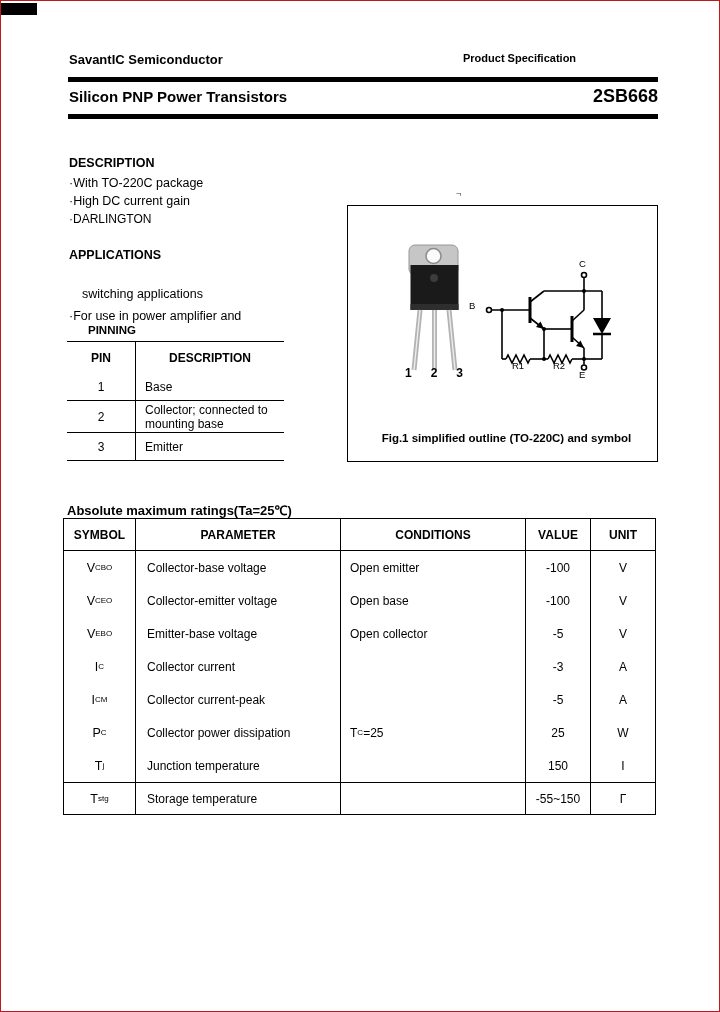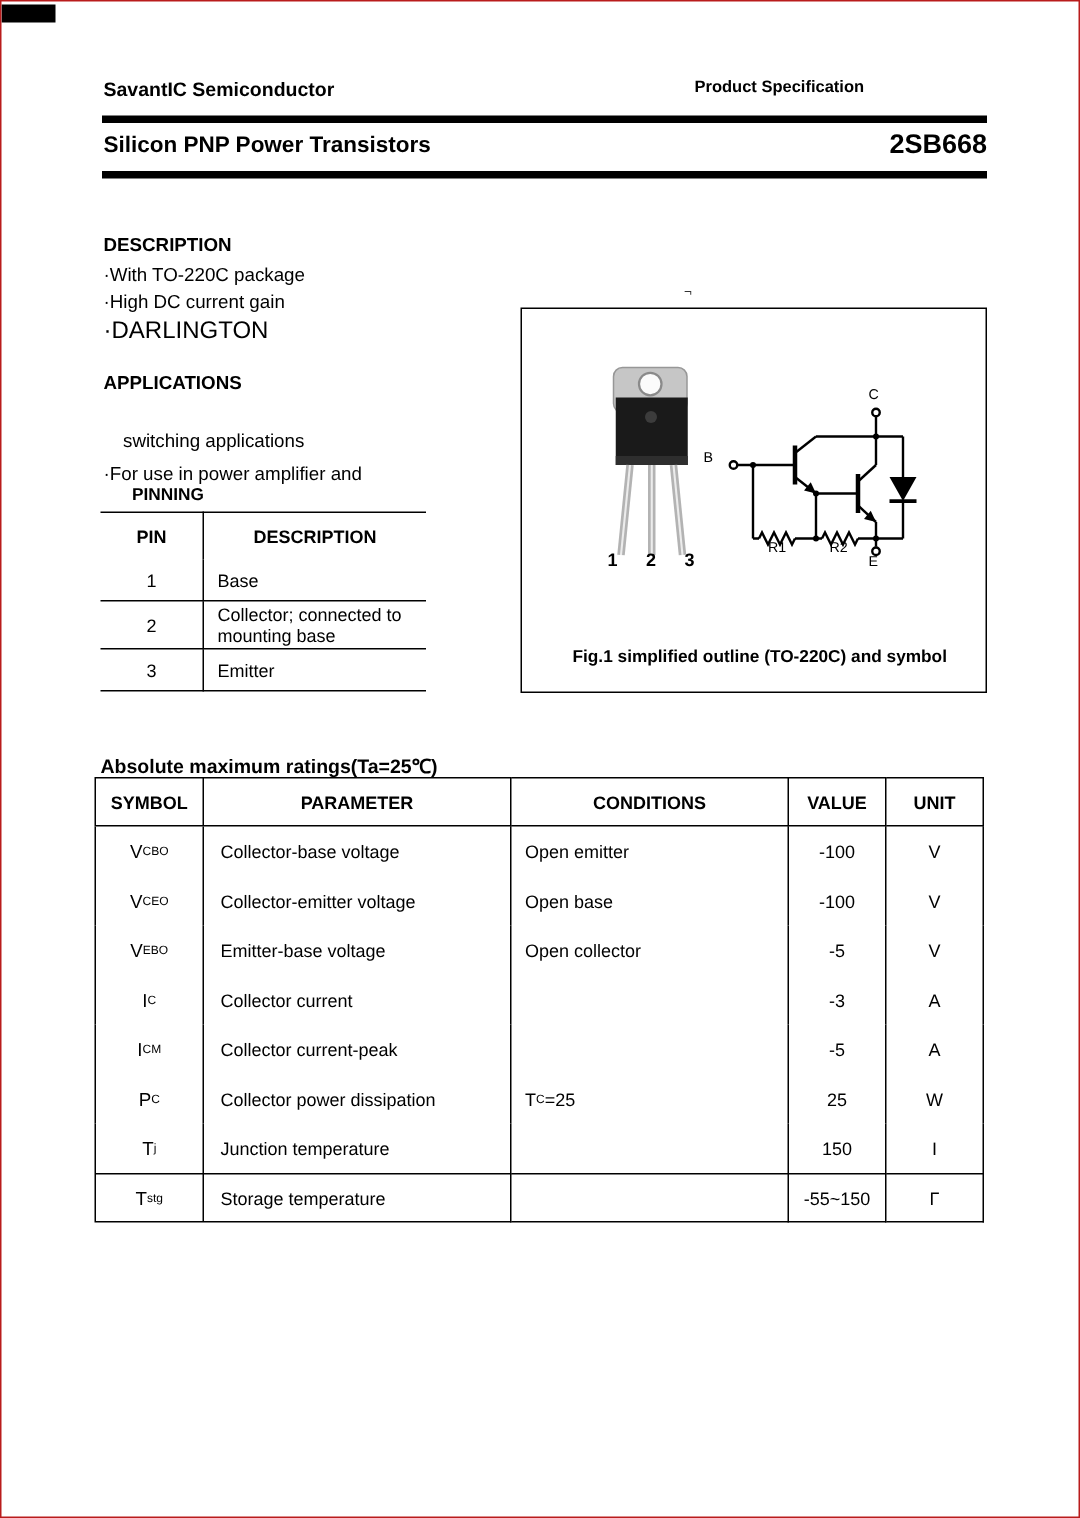--- a/index.html
+++ b/index.html
@@ -42,21 +42,21 @@
   <div class="abs bold" style="left:68px;top:51px;font-size:13px;">SavantIC Semiconductor</div>
   <div class="abs bold" style="left:462px;top:51px;font-size:11px;">Product Specification</div>
   <div class="rule" style="left:67px;top:76px;width:590px;"></div>
   <div class="abs bold" style="left:68px;top:87px;font-size:15px;">Silicon PNP Power Transistors</div>
   <div class="abs bold" style="left:556px;top:85px;font-size:18px;margin-left:36px;">2SB668</div>
   <div class="rule" style="left:67px;top:113px;width:590px;"></div>
 
   <div class="abs bold" style="left:68px;top:155px;font-size:12.5px;">DESCRIPTION</div>
   <div class="abs" style="left:68px;top:175px;font-size:12.5px;">·With TO-220C package</div>
   <div class="abs" style="left:68px;top:193px;font-size:12.5px;text-align:right;">·High DC current gain</div>
-  <div class="abs" style="left:68px;top:211px;font-size:16px;">·DARLINGTON</div>
+  <div class="abs" style="left:68px;top:211px;font-size:12px;">·DARLINGTON</div>
 
   <div class="abs bold" style="left:68px;top:247px;font-size:12.5px;">APPLICATIONS</div>
   <div class="abs" style="left:68px;top:267px;font-size:12.5px;margin-top:41px;">·For use in power amplifier and</div>
   <div class="abs" style="left:81px;top:286px;font-size:12.5px;">switching applications</div>
 
   <div class="abs bold" style="left:70px;top:323px;font-size:11.5px;margin-left:17px;">PINNING</div>
   <div class="grid" style="left:66px;top:340px;grid-template-columns:69px 148px;grid-template-rows:32px 28px 32px 28px;">
     <div class="cell c hdr bt br">PIN</div>
     <div class="cell c hdr bt">DESCRIPTION</div>
   <div class="cell c br bb">1</div>

